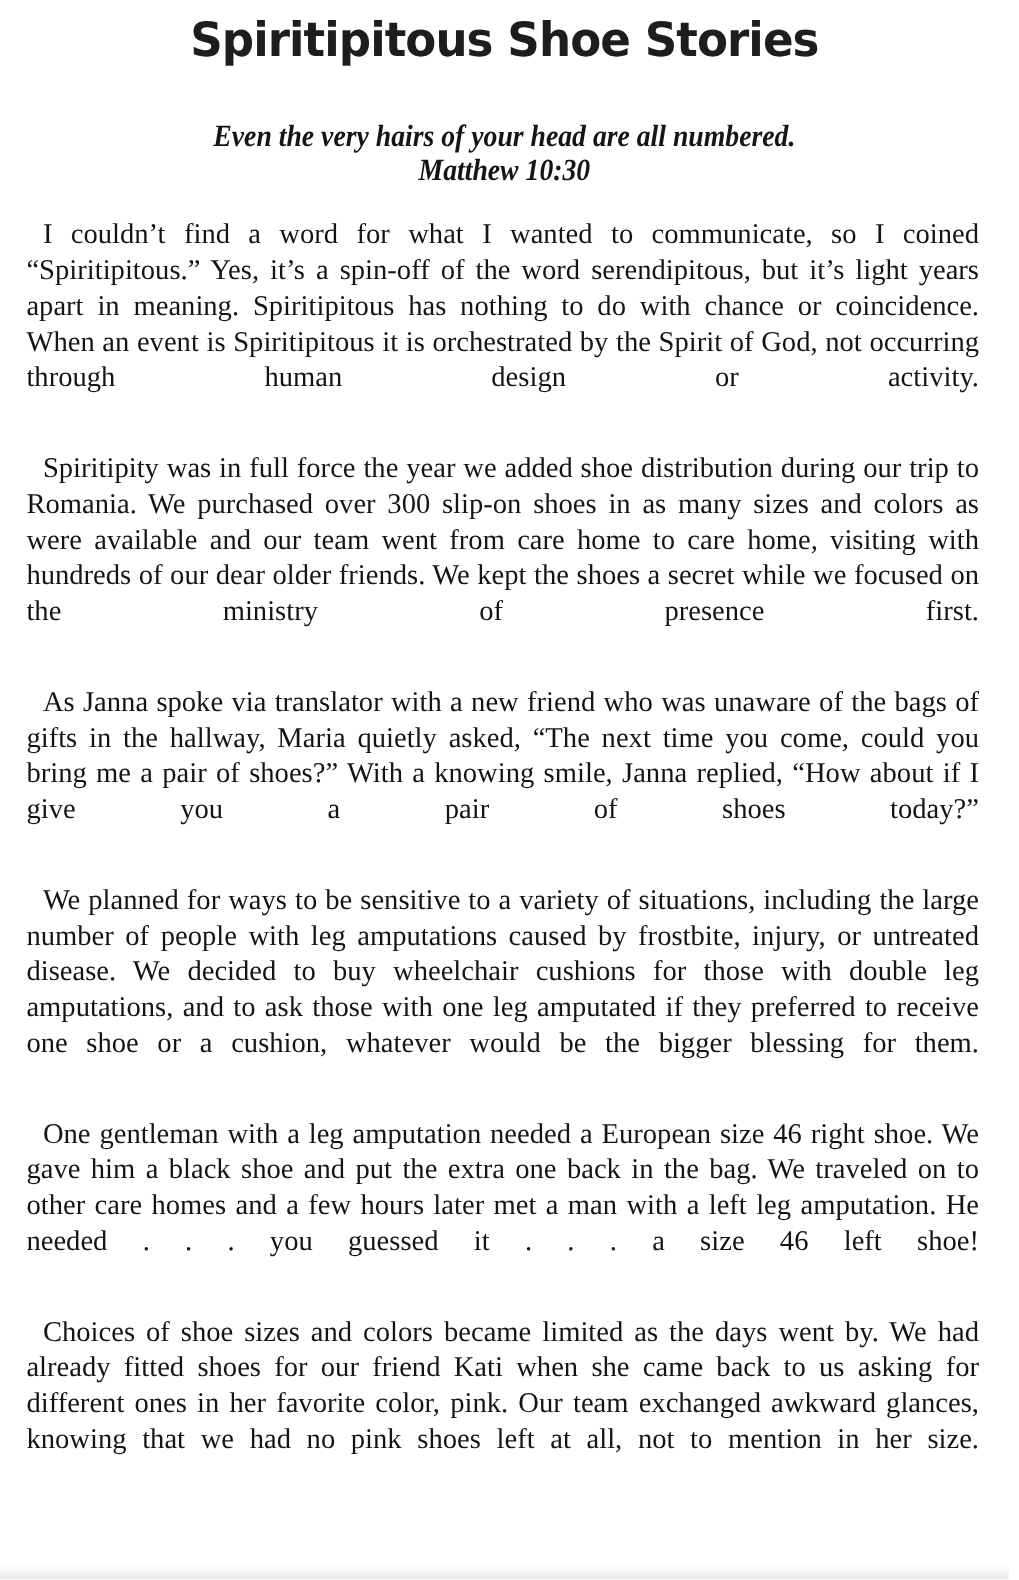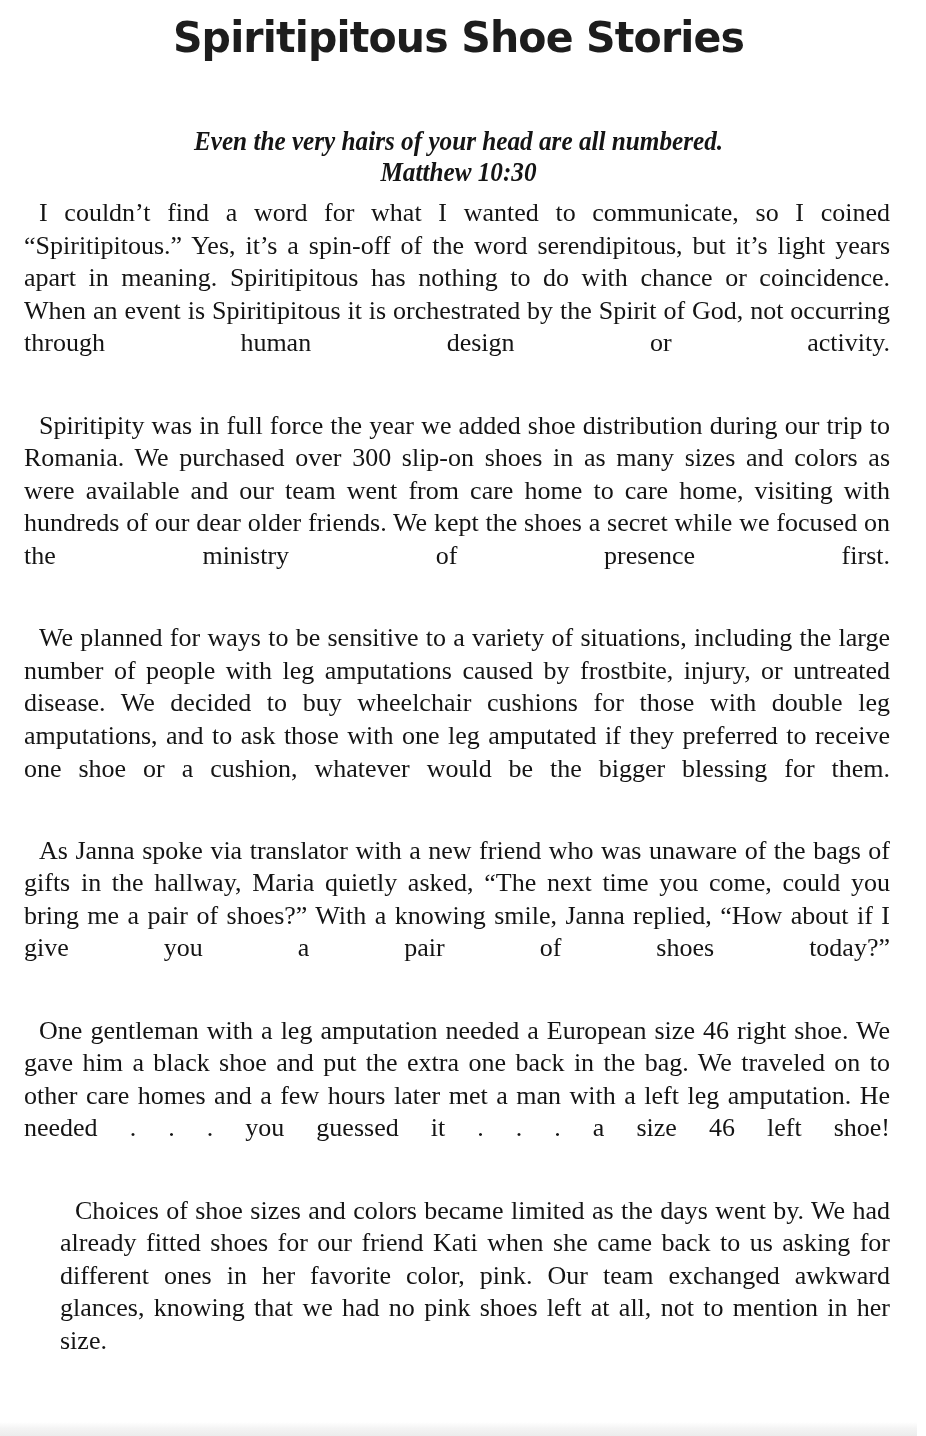--- a/index.html
+++ b/index.html
@@ -37,21 +37,21 @@
     font-size: 43px;
     line-height: 50px;
     letter-spacing: -0.9px;
     color: #1d1d1d;
     transform: scaleX(0.955);
     transform-origin: center top;
   }
 
   
   .epigraph {
-    margin: 16px;
+    margin: 0;
     padding: 47px 0 0 0;
     text-align: center;
     font-family: "Liberation Serif", "DejaVu Serif", serif;
     font-style: italic;
     font-weight: 700;
     font-size: 28px;
     line-height: 31px;
     color: #151515;
   }
   .epigraph .epi-line {
@@ -72,21 +72,21 @@
     text-align: justify;
     text-justify: inter-word;
     font-family: "Liberation Serif", "DejaVu Serif", serif;
     font-size: 26px;
     line-height: 32.6px;
     color: #141414;
     text-indent: 15px;
     hyphens: none;
     -webkit-hyphens: none;
   }
-  .body-copy p:last-child { margin-bottom: 0; margin-left: 36px; }
+  .body-copy p:last-child { margin-bottom: 0; }
 
   
   .body-copy p::after {
     content: "";
     display: inline-block;
     width: 100%;
   }
 
   
   .page-edge {
@@ -107,21 +107,21 @@
   <h1 class="doc-title">Spiritipitous Shoe Stories</h1>
 
   <div class="epigraph">
     <span class="epi-line">Even the very hairs of your head are all numbered.</span>
     <span class="epi-line">Matthew 10:30</span>
   </div>
 
   <div class="body-copy">
     <p>I couldn’t find a word for what I wanted to communicate, so I coined “Spiritipitous.” Yes, it’s a spin-off of the word serendipitous, but it’s light years apart in meaning. Spiritipitous has nothing to do with chance or coincidence. When an event is Spiritipitous it is orchestrated by the Spirit of God, not occurring through human design or activity.</p>
     <p>Spiritipity was in full force the year we added shoe distribution during our trip to Romania. We purchased over 300 slip-on shoes in as many sizes and colors as were available and our team went from care home to care home, visiting with hundreds of our dear older friends. We kept the shoes a secret while we focused on the ministry of presence first.</p>
+    <p>As Janna spoke via translator with a new friend who was unaware of the bags of gifts in the hallway, Maria quietly asked, “The next time you come, could you bring me a pair of shoes?” With a knowing smile, Janna replied, “How about if I give you a pair of shoes today?”</p>
     <p>We planned for ways to be sensitive to a variety of situations, including the large number of people with leg amputations caused by frostbite, injury, or untreated disease. We decided to buy wheelchair cushions for those with double leg amputations, and to ask those with one leg amputated if they preferred to receive one shoe or a cushion, whatever would be the bigger blessing for them.</p>
-    <p>As Janna spoke via translator with a new friend who was unaware of the bags of gifts in the hallway, Maria quietly asked, “The next time you come, could you bring me a pair of shoes?” With a knowing smile, Janna replied, “How about if I give you a pair of shoes today?”</p>
     <p>One gentleman with a leg amputation needed a European size 46 right shoe. We gave him a black shoe and put the extra one back in the bag. We traveled on to other care homes and a few hours later met a man with a left leg amputation. He needed . . . you guessed it . . . a size 46 left shoe!</p>
     <p>Choices of shoe sizes and colors became limited as the days went by. We had already fitted shoes for our friend Kati when she came back to us asking for different ones in her favorite color, pink. Our team exchanged awkward glances, knowing that we had no pink shoes left at all, not to mention in her size.</p>
   </div>
 
   <div class="page-edge"></div>
 
 </div>
 
 </body></html>

